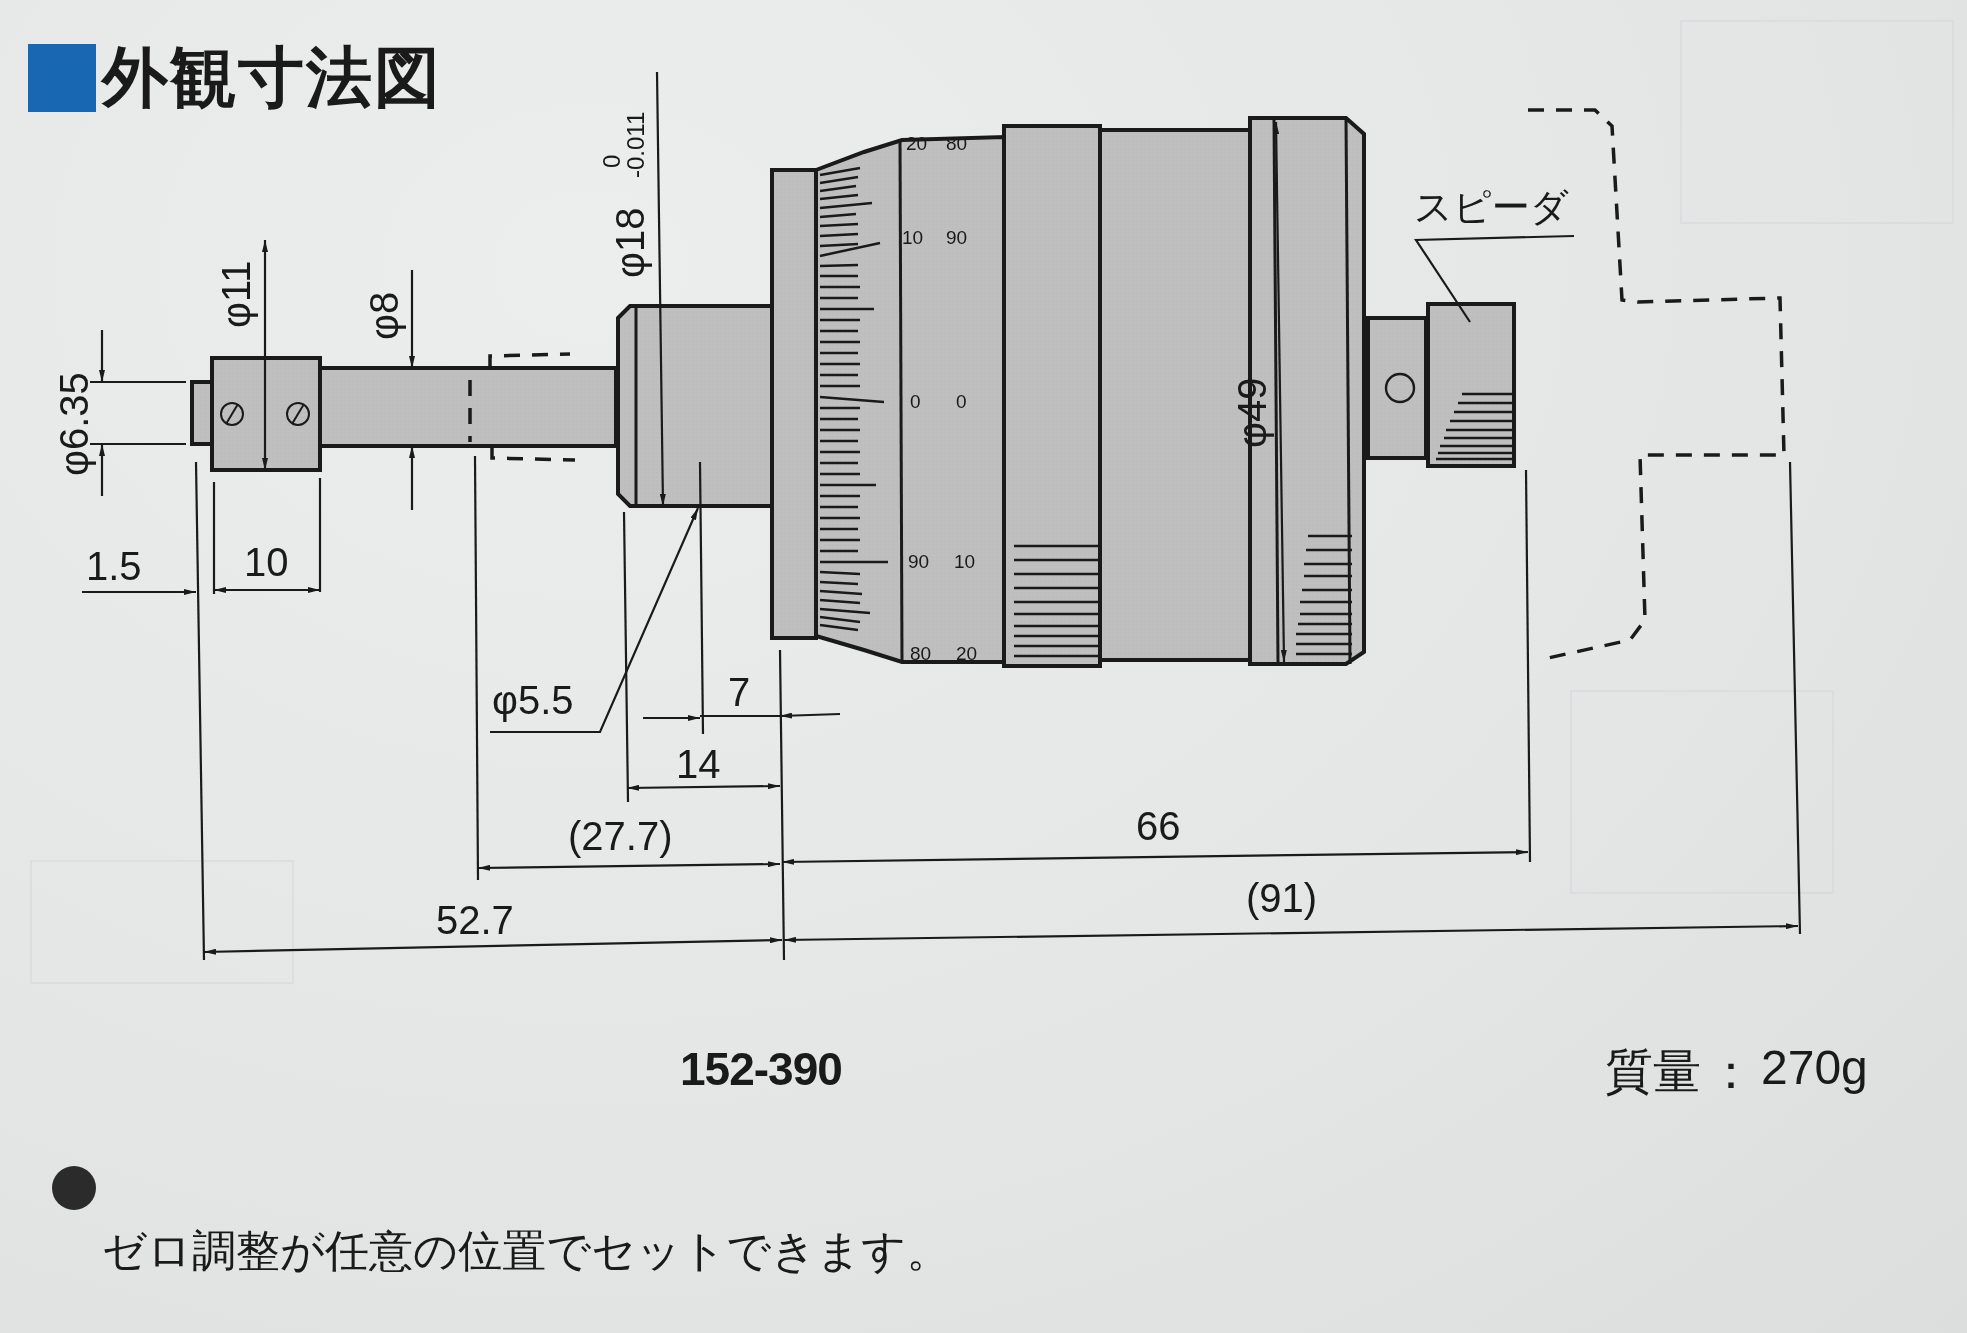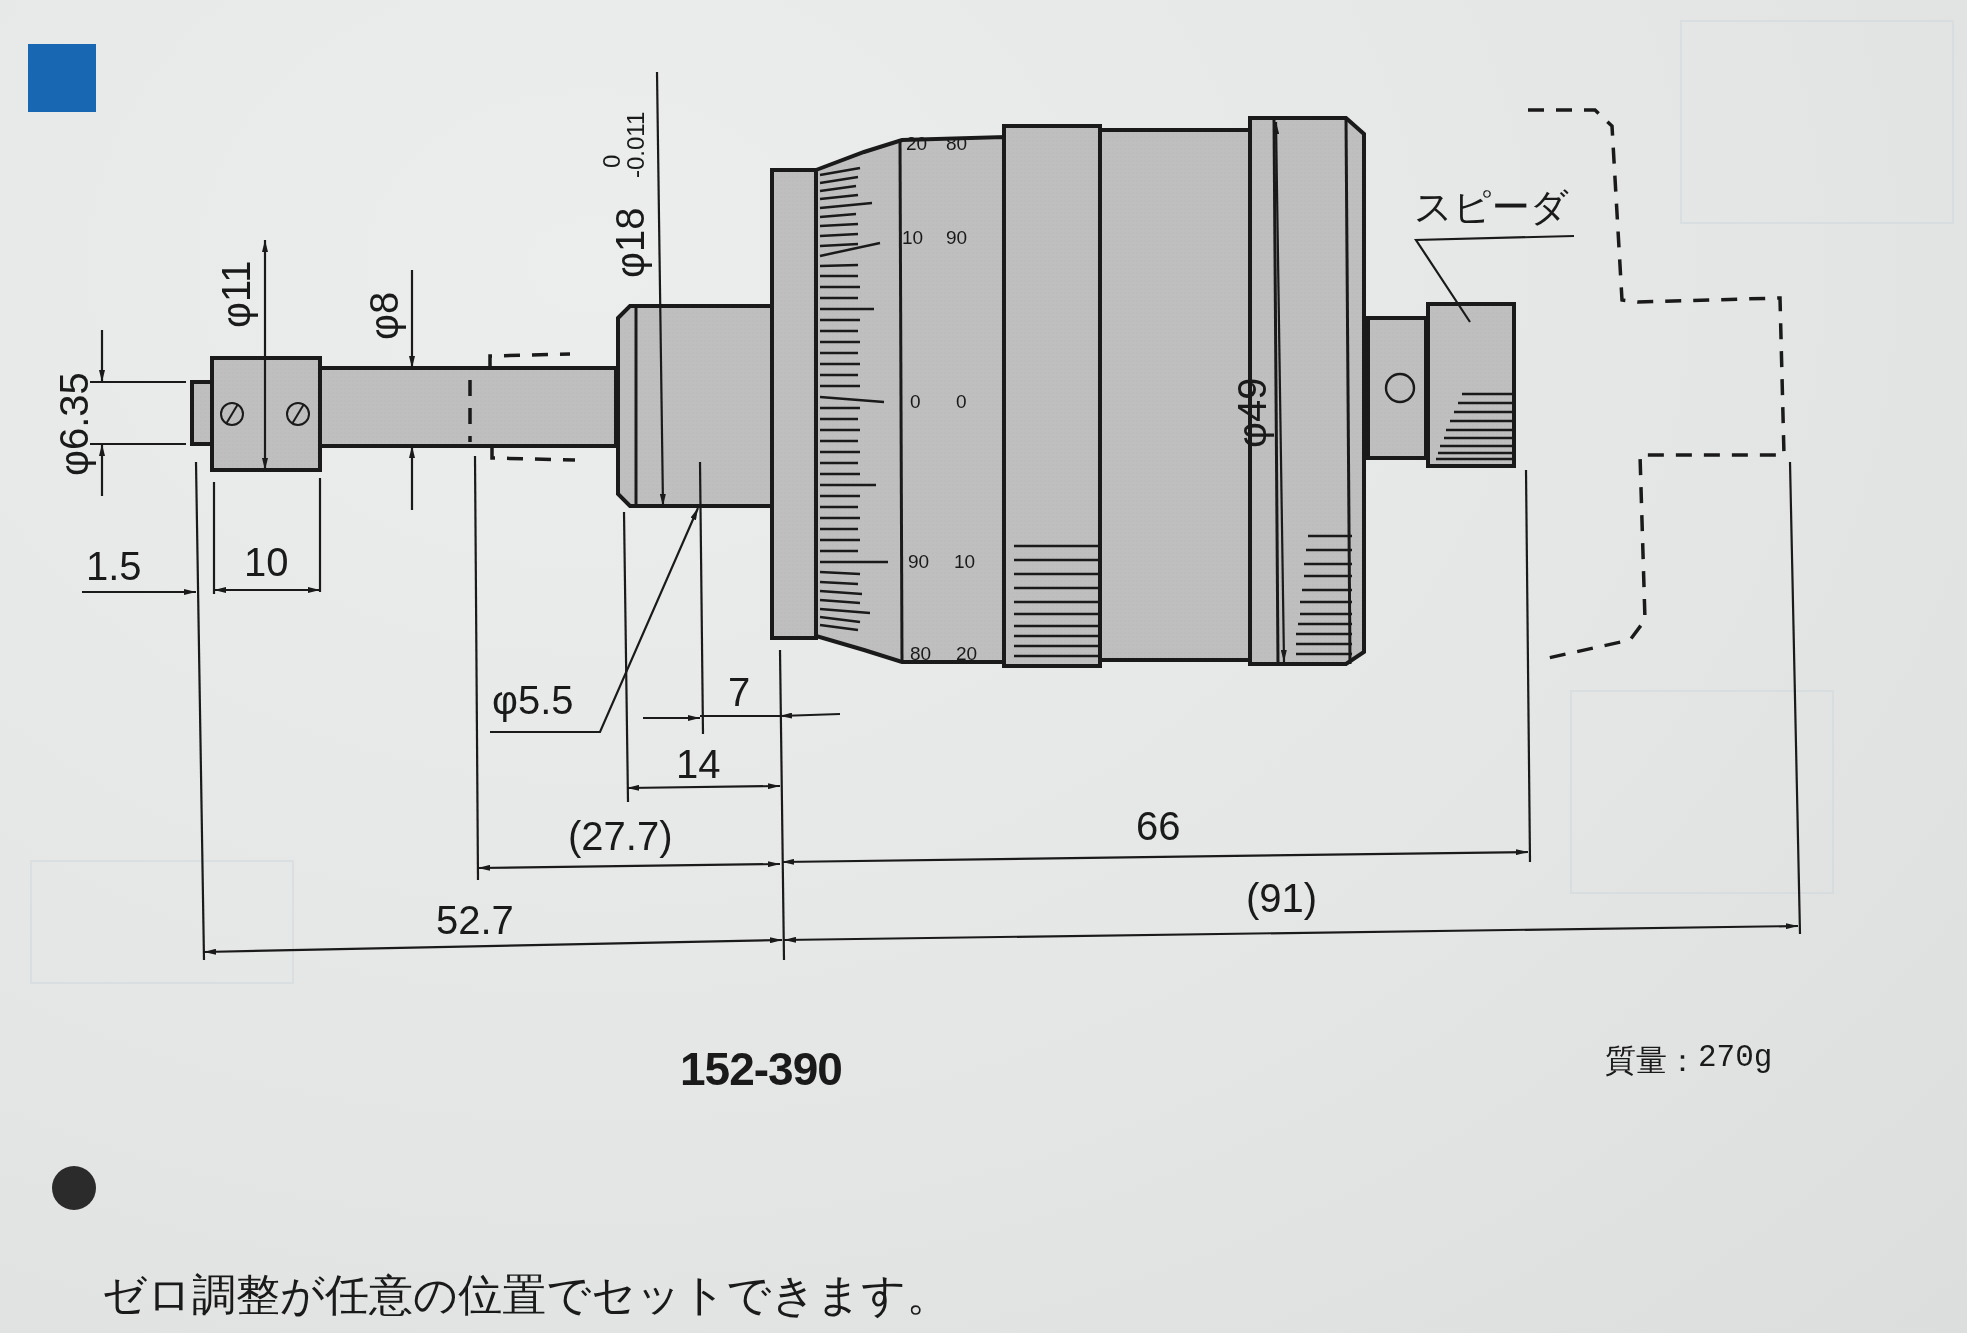--- a/index.html
+++ b/index.html
@@ -32,44 +32,45 @@
   .dim { font-family: "Liberation Sans", "DejaVu Sans", sans-serif; font-size: 40px; fill: #1a1a1a; }
   .dim-sm { font-family: "Liberation Sans", "DejaVu Sans", sans-serif; font-size: 24px; fill: #1a1a1a; }
   .scale { font-family: "Liberation Sans", "DejaVu Sans", sans-serif; font-size: 19px; fill: #1a1a1a; }
   .model-line {
     position: absolute; top: 1042px; left: 680px;
     font-family: "Liberation Sans", sans-serif; font-weight: bold; font-size: 46px;
     letter-spacing: -1px; display: flex; gap: 62px; align-items: flex-end;
   }
   .mass {
     position: absolute; top: 1040px; left: 1605px;
-    font-family: Liberation Mono, monospace; font-size: 31px; display: flex; 
+    font-family: Liberation Sans, sans-serif; font-size: 48px; display: flex; gap: 6px;
   }
   .note {
     position: absolute; left: 52px; top: 1158px; width: 1880px;
     font-size: 44px; line-height: 62px;
     font-family: "DejaVu Sans", sans-serif;
   }
   .note .bullet {
     display: inline-block; width: 44px; height: 44px; border-radius: 50%;
     background: #2b2b2b; vertical-align: -6px; margin-right: 4px;
   }
-  .note .l2 { padding-left: 50px; display: block; margin-top: 44px; }
+  .note .l2 { padding-left: 50px; display: block; }
 </style>
 </head>
 <body>
 
 <div class="page">
   <div class="ghost" style="left:30px;top:860px;width:260px;height:120px;"></div>
   <div class="ghost" style="left:1570px;top:690px;width:260px;height:200px;"></div>
   <div class="ghost" style="left:1680px;top:20px;width:270px;height:200px;"></div>
 </div>
 
 <div class="section-title">
   <span class="title-square"></span>
+  <span class="title-text">外観寸法図</span>
 </div>
 
 <svg class="drawing" width="1967" height="1333" viewBox="0 0 1967 1333">
   <defs>
     <marker id="arr" viewBox="0 0 12 6" refX="12" refY="3" markerWidth="12" markerHeight="6" orient="auto-start-reverse" markerUnits="userSpaceOnUse">
       <path d="M0,0 L12,3 L0,6 z" fill="#1a1a1a"></path>
     </marker>
     <pattern id="grain" width="4" height="4" patternUnits="userSpaceOnUse">
       <rect width="4" height="4" fill="#bfbfbf"></rect>
       <circle cx="1" cy="1" r=".6" fill="#b3b3b3"></circle>

